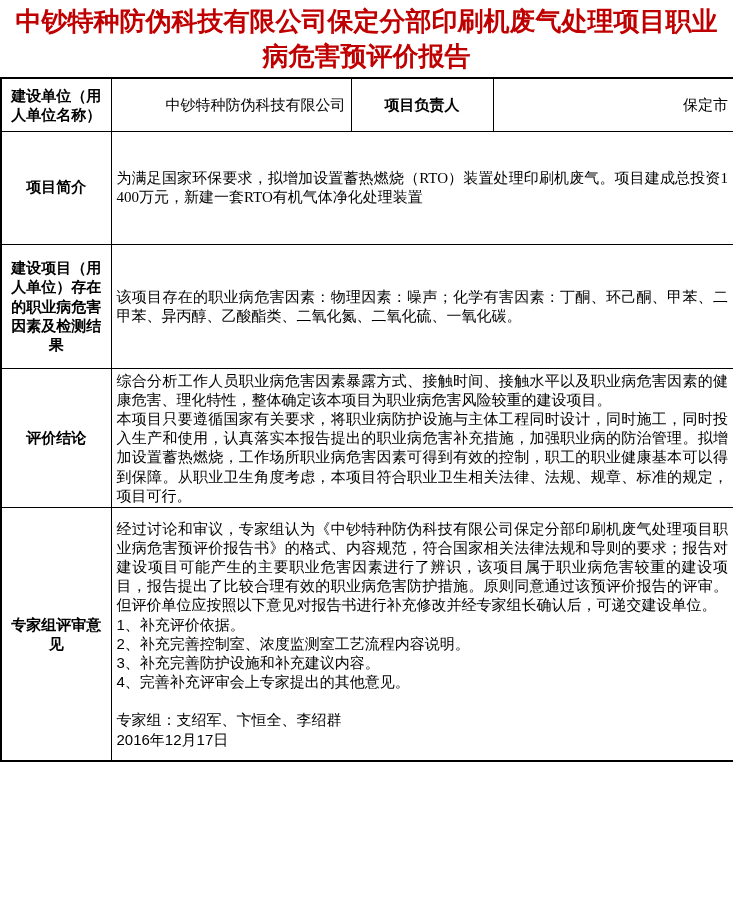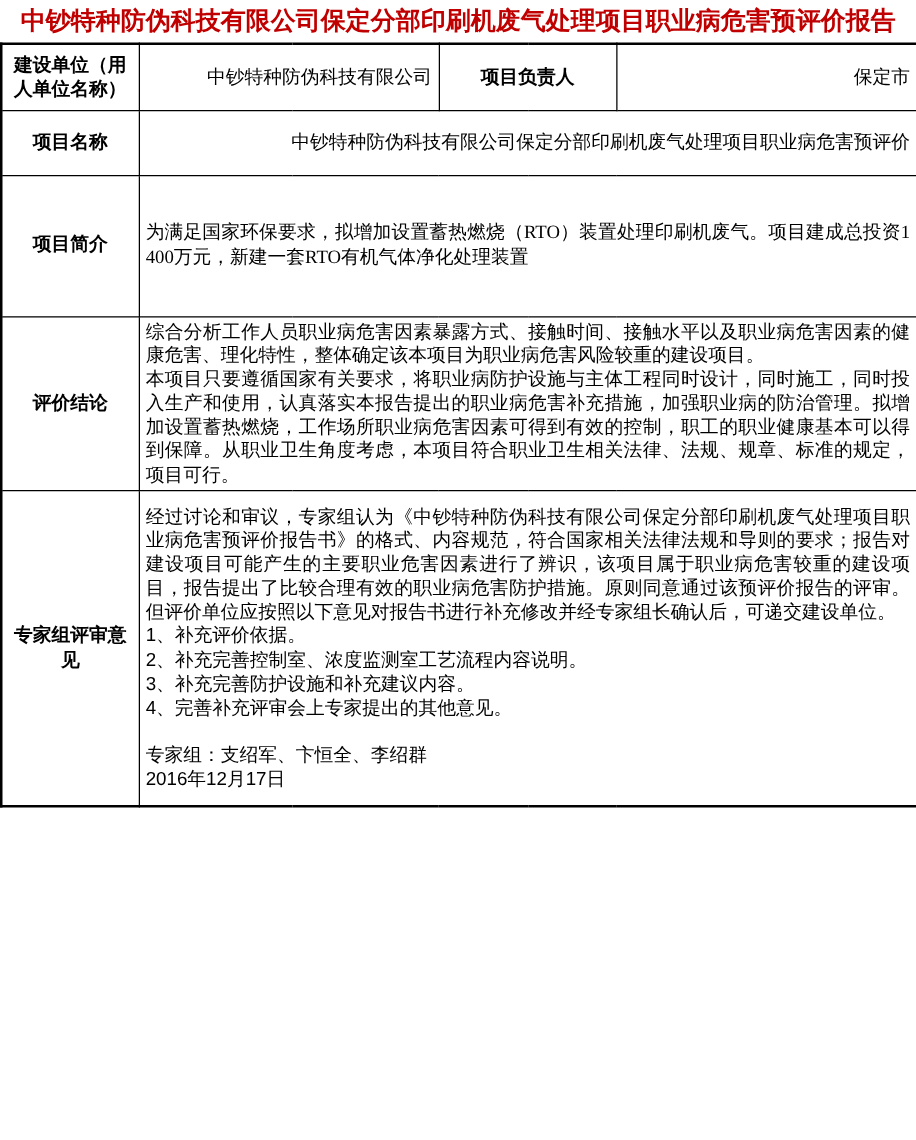--- a/index.html
+++ b/index.html
@@ -3,21 +3,21 @@
 <meta charset="utf-8">
 <style>
   html,body{margin:0;padding:0;background:#ffffff;}
   .page{
     width:733px;height:912px;background:#ffffff;color:#000;
     font-family:"Liberation Sans","DejaVu Sans",sans-serif;
     box-sizing:border-box;overflow:hidden;
   }
   .title{
     width:717px;margin:2px auto 0 auto;
-    text-align:center;font-size:20px;font-weight:bold;
+    text-align:center;font-size:26px;font-weight:bold;
     color:#c00000;line-height:1.35;padding:2px 0 3px 0;
   }
   table.report{
     width:733px;border-collapse:collapse;table-layout:fixed;
     border:2px solid #000;
   }
   table.report td{
     border:1px solid #000;
     font-size:15px;line-height:1.28;
     padding:2px 5px;vertical-align:middle;
@@ -56,32 +56,32 @@
     </colgroup>
 
     <tbody>
         <tr class="r1">
       <td class="hdr">建设单位（用人单位名称）</td>
       <td class="center" colspan="2">中钞特种防伪科技有限公司</td>
       <td class="hdr" colspan="2">项目负责人</td>
       <td class="center">保定市</td>
     </tr>
 
-    <tr class="r2">
-      <td class="hdr">项目名称</td>
-      <td class="center" colspan="5">中钞特种防伪科技有限公司保定分部印刷机废气处理项目职业病危害预评价</td>
-    </tr>
 
     <tr class="r3">
       <td class="hdr">项目简介</td>
       <td class="left just" colspan="5">为满足国家环保要求，拟增加设置蓄热燃烧（RTO）装置处理印刷机废气。项目建成总投资1400万元，新建一套RTO有机气体净化处理装置</td>
     </tr>
 
 
 
+    <tr class="r6">
+      <td class="hdr">建设项目（用人单位）存在的职业病危害因素及检测结果</td>
+      <td class="left just" colspan="5">该项目存在的职业病危害因素：物理因素：噪声；化学有害因素：丁酮、环己酮、甲苯、二甲苯、异丙醇、乙酸酯类、二氧化氮、二氧化硫、一氧化碳。</td>
+    </tr>
 
     <tr class="r7">
       <td class="hdr">评价结论</td>
       <td class="left top just" colspan="5">
         <div>综合分析工作人员职业病危害因素暴露方式、接触时间、接触水平以及职业病危害因素的健康危害、理化特性，整体确定该本项目为职业病危害风险较重的建设项目。</div>
         <div>本项目只要遵循国家有关要求，将职业病防护设施与主体工程同时设计，同时施工，同时投入生产和使用，认真落实本报告提出的职业病危害补充措施，加强职业病的防治管理。拟增加设置蓄热燃烧，工作场所职业病危害因素可得到有效的控制，职工的职业健康基本可以得到保障。从职业卫生角度考虑，本项目符合职业卫生相关法律、法规、规章、标准的规定，项目可行。</div>
       </td>
     </tr>
 
     <tr class="r8">

